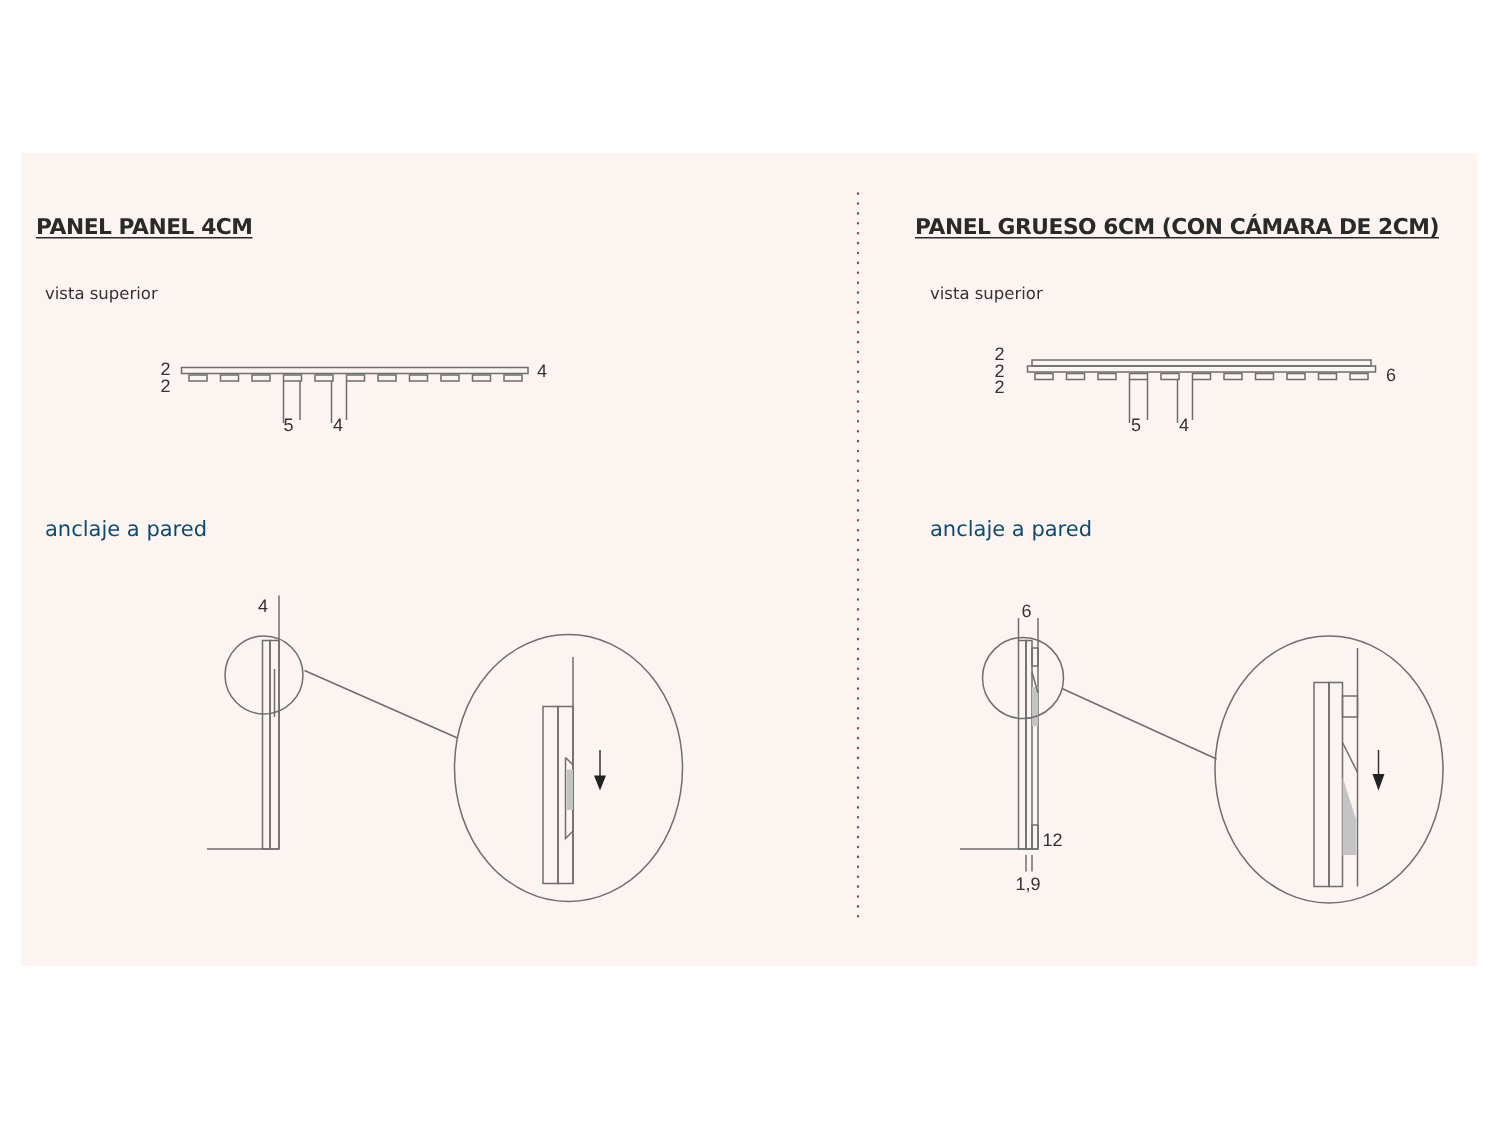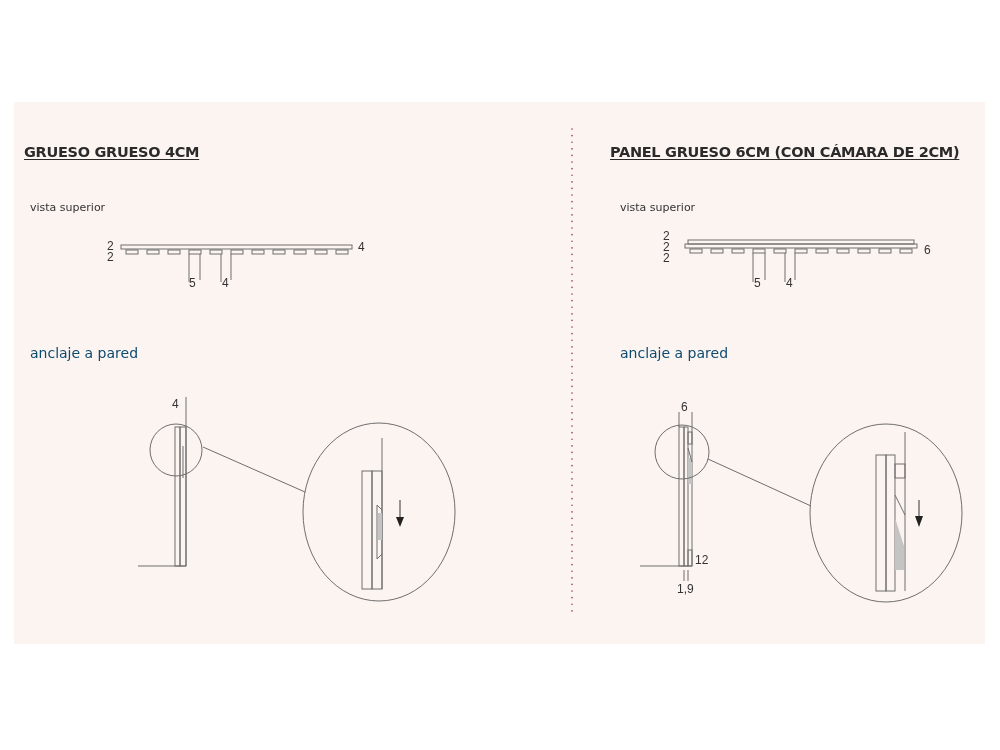--- a/index.html
+++ b/index.html
@@ -2,31 +2,31 @@
 <html><head>
 <meta charset="utf-8">
 <style>
   html, body { margin:0; padding:0; background:#ffffff; }
   body { width:1000px; height:750px; position:relative; overflow:hidden;
          font-family:"DejaVu Sans", "Liberation Sans", sans-serif; color:#222; }
   .sheet { position:absolute; left:14px; top:102px; width:971px; height:542px; background:#fcf4f1; }
   .title { position:absolute; font-family:"DejaVu Sans", sans-serif; font-weight:bold;
            font-size:14.5px; text-decoration:underline; text-underline-offset:2px;
            letter-spacing:-0.3px; color:#2a2a2a; white-space:nowrap; }
-  .sub { position:absolute; font-size:11px; color:#333; white-space:nowrap;margin-top:12px; }
+  .sub { position:absolute; font-size:11px; color:#333; white-space:nowrap; }
   .section { position:absolute; font-size:14px; color:#0c4a6e; white-space:nowrap; }
   svg.draw { position:absolute; left:0; top:0; }
   .dim { font-family:"Liberation Sans", sans-serif; font-size:12px; fill:#333; }
 </style>
 </head>
 <body>
 
 <div class="sheet"></div>
 
-<div class="title" style="left:24px; top:144px;">GRUESO GRUESO 4CM</div>
+<div class="title" style="left:24px; top:144px;">PANEL PANEL 4CM</div>
 <div class="sub" style="left:30px; top:189px;">vista superior</div>
 <div class="section" style="left:30px; top:345px;">anclaje a pared</div>
 
 <div class="title" style="left:610px; top:144px;text-align:right;">PANEL GRUESO 6CM (CON CÁMARA DE 2CM)</div>
 <div class="sub" style="left:620px; top:189px;">vista superior</div>
 <div class="section" style="left:620px; top:345px;">anclaje a pared</div>
 
 <svg class="draw" width="1000" height="750" viewBox="0 0 1000 750">
 
   <line x1="572" y1="129" x2="572" y2="616" stroke="#a0444a" stroke-width="1.6" stroke-dasharray="0.1 6.5" stroke-linecap="round"></line>

